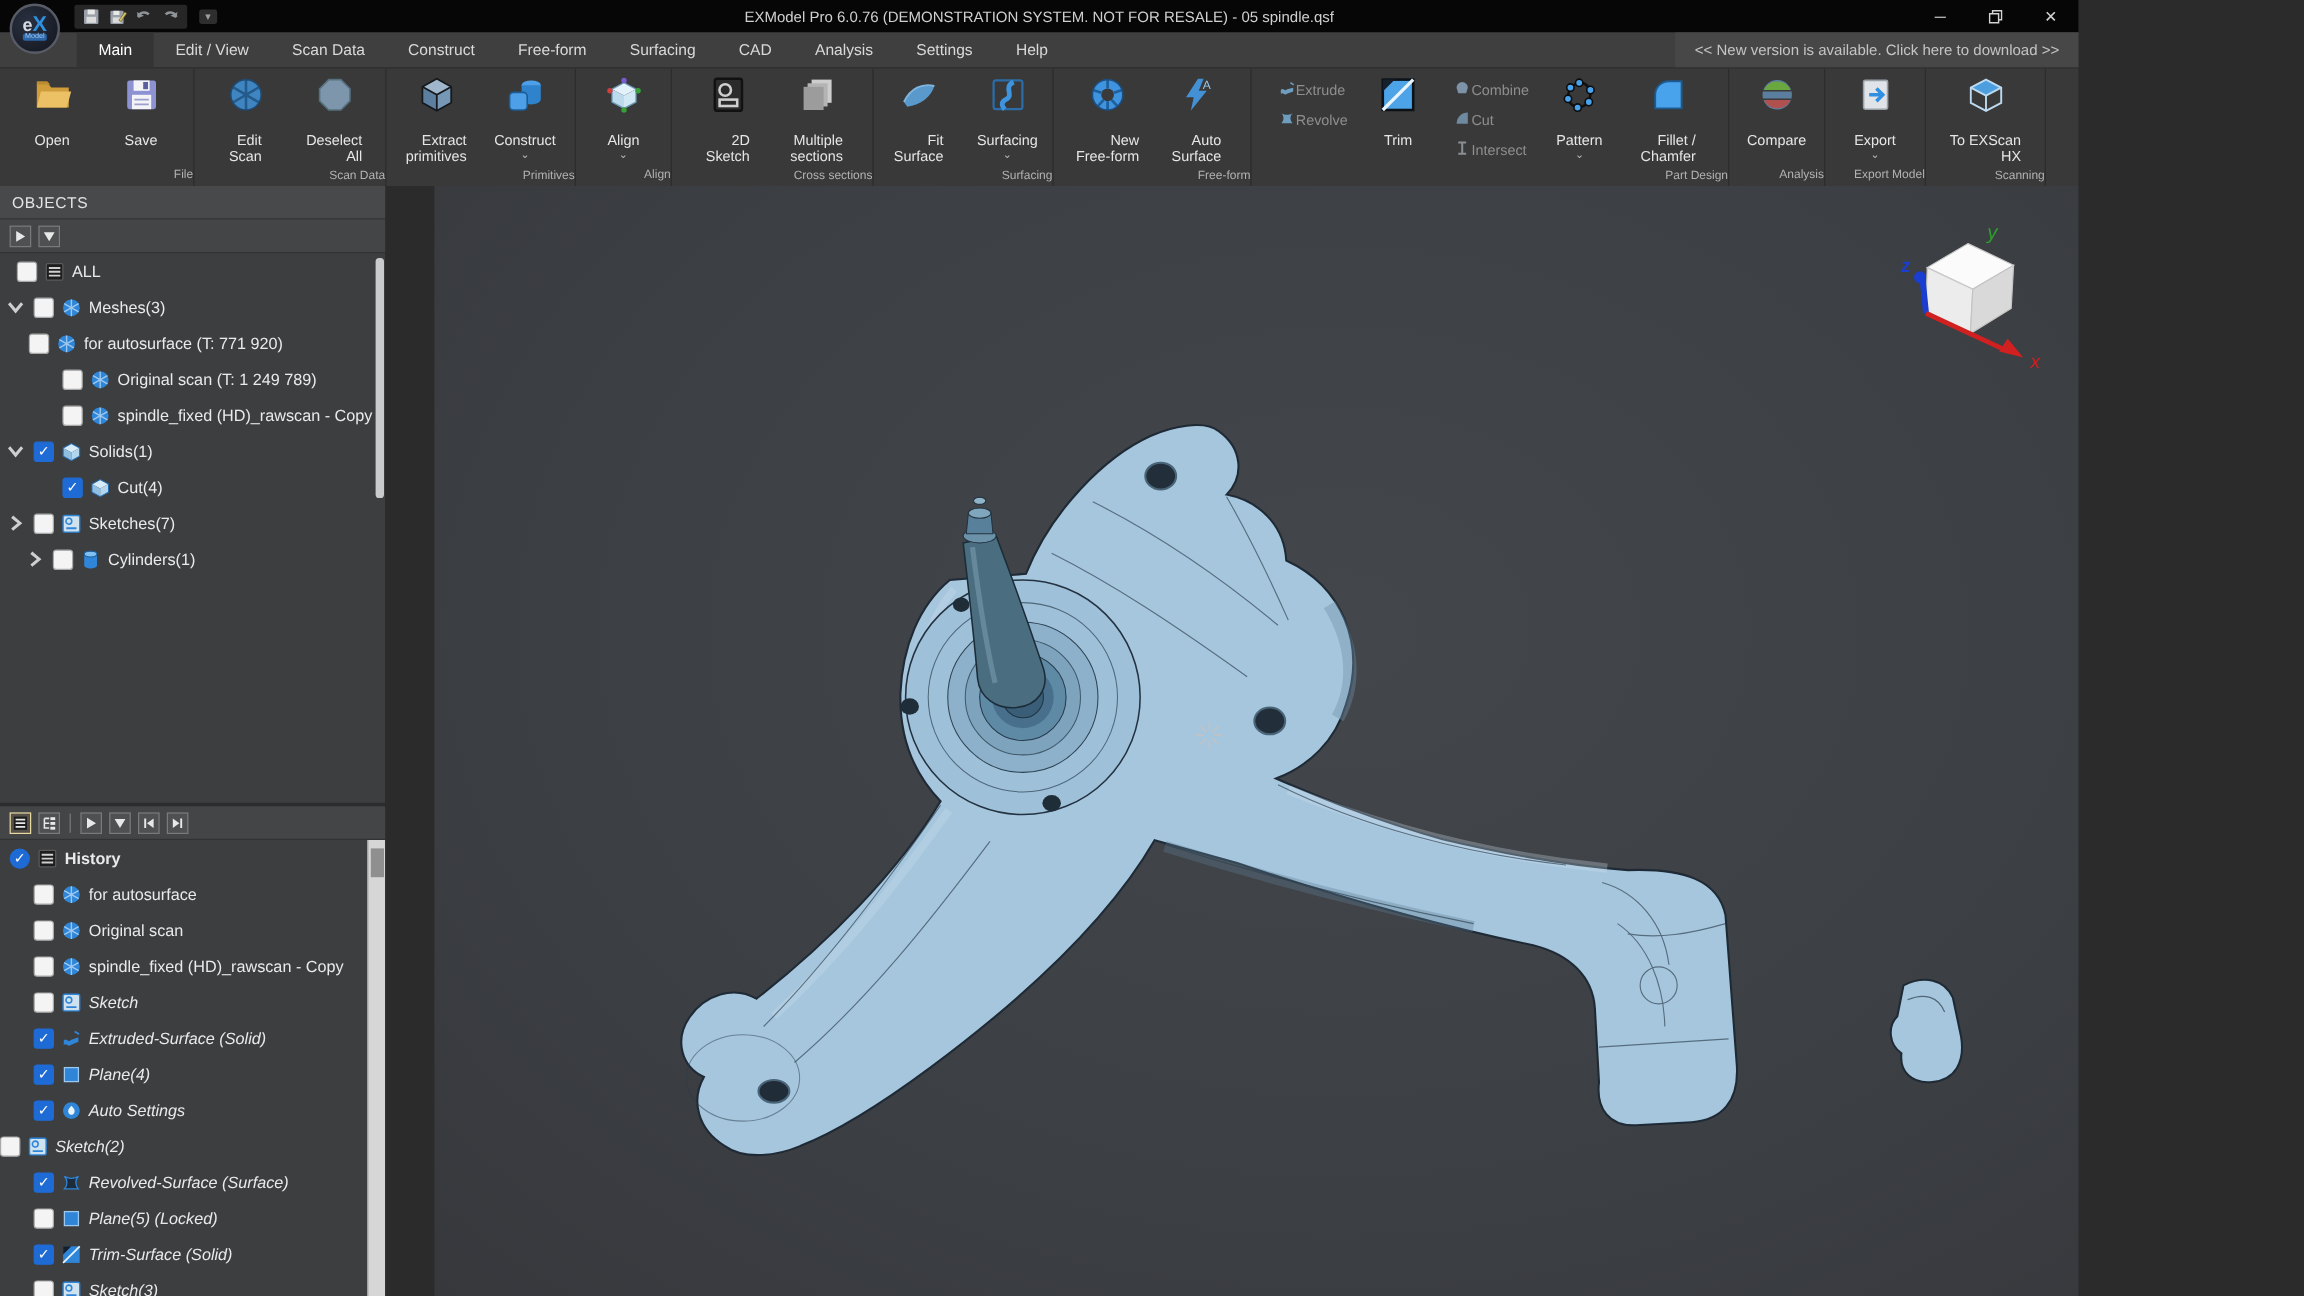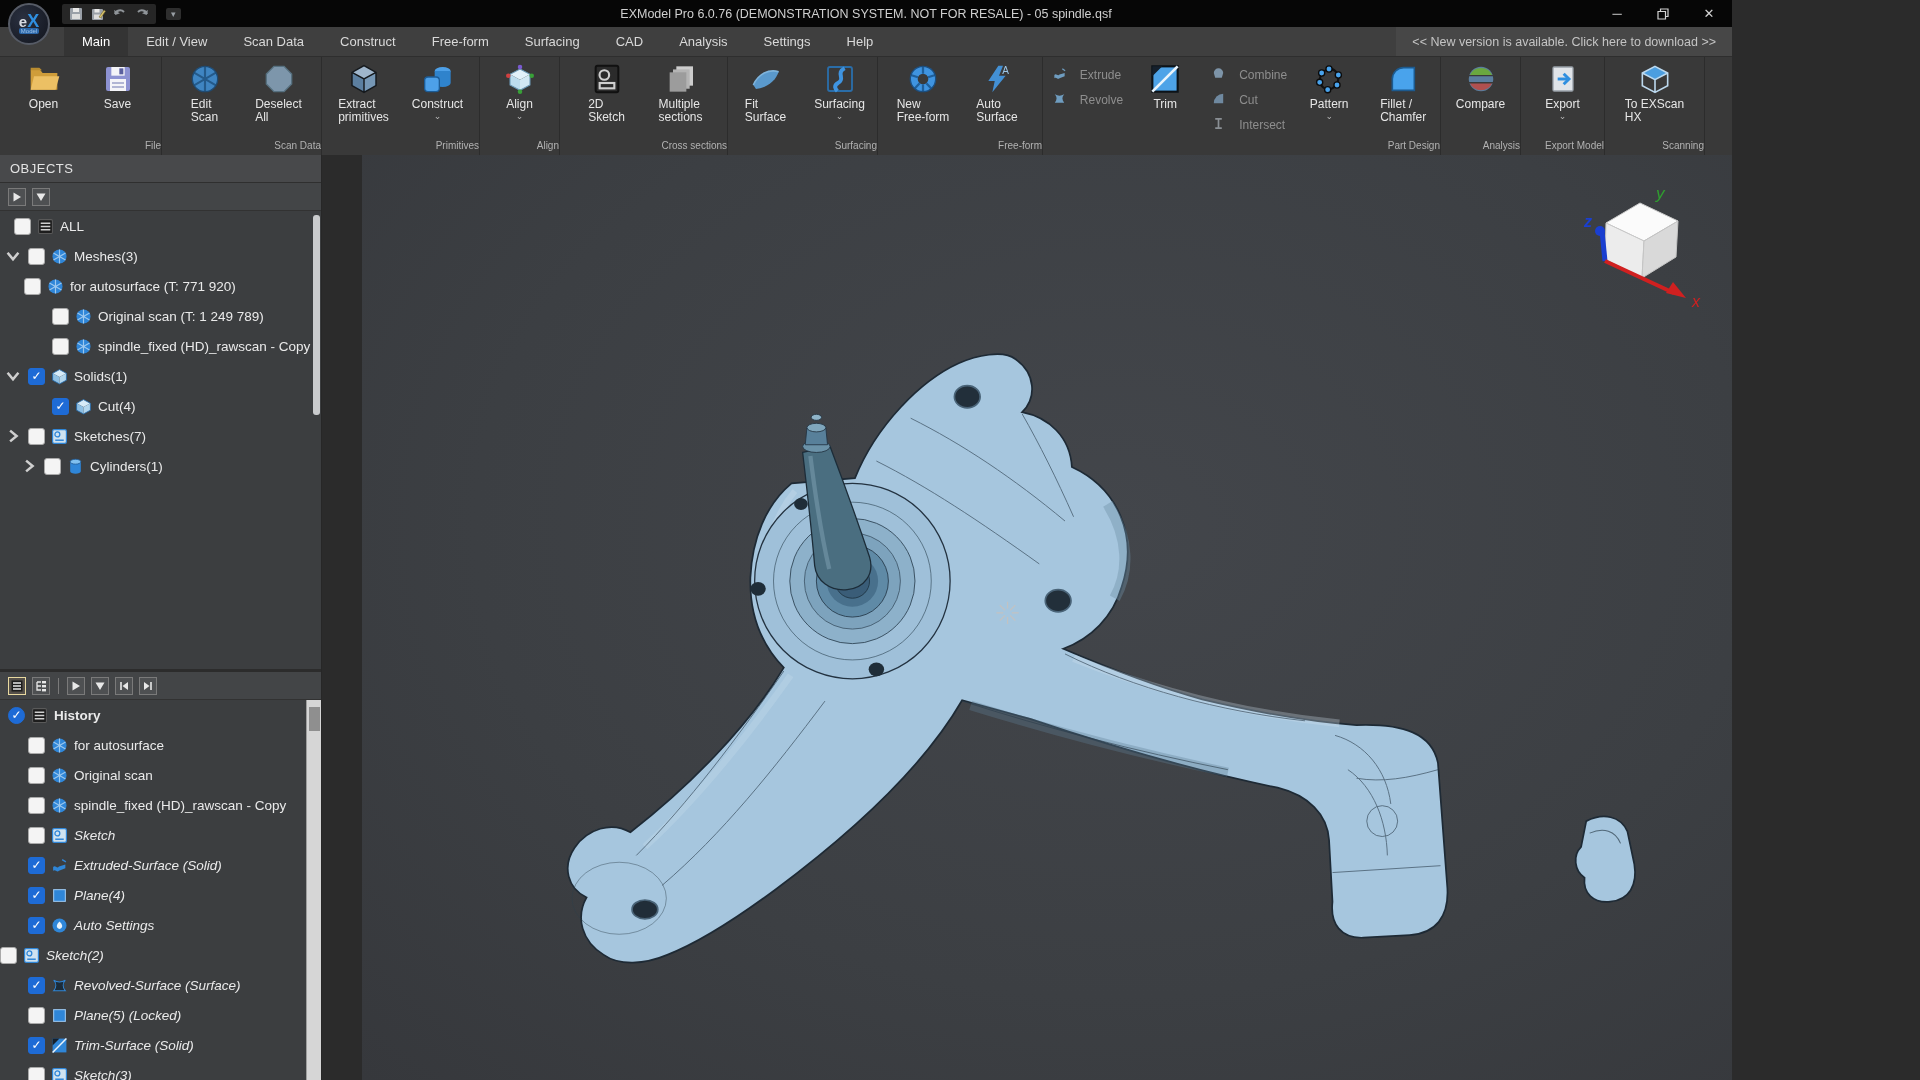--- a/index.html
+++ b/index.html
@@ -31,24 +31,24 @@
   .update-notice { margin-left:auto; display:flex; align-items:center; padding:0 16px; color:#c4c4c4; font-size:12.5px; background:#474747; }
 
   
   .ribbon { height:98px; background:#393939; display:flex; flex:none; }
   .rgroup { display:flex; flex-direction:column; border-right:1px solid #2c2c2c; flex:none; }
   .rbuttons { flex:1; display:flex; align-items:flex-start; justify-content:center; padding-top:3px; gap:2px; }
   .rgroup-label { height:18px; text-align:right; color:#b2b2b2; font-size:10px; line-height:17px; white-space:nowrap; }
   .rbig { width:72px; display:flex; flex-direction:column; align-items:center; padding-top:2px; }
   .rbig .icon { width:34px; height:34px; display:flex; align-items:center; justify-content:center; }
   .rbig .icon svg { width:32px; height:32px; }
-  .rbig-label { margin-top:2px; font-size:12px; line-height:1.12; color:#e6e6e6; text-align:left; }
+  .rbig-label { margin-top:15px; font-size:12px; line-height:1.12; color:#e6e6e6; text-align:right; }
   .chev { color:#b8b8b8; font-size:9px; line-height:7px; margin-top:2px; }
   .rstack { display:flex; flex-direction:column; justify-content:center; gap:7px; padding:6px 4px 0 8px; }
-  .rsmall { display:flex; align-items:center; gap:13px; font-size:12px; color:#e2e2e2; white-space:nowrap; }
+  .rsmall { display:flex; align-items:center; gap:0; font-size:12px; color:#e2e2e2; white-space:nowrap; }
   .rsmall.disabled { color:#8e8e8e; }
   .rsmall .icon svg { width:15px; height:15px; }
 
   
   .main { flex:1; display:flex; min-height:0;gap:40px; }
 
   
   .left-panel { width:322px; flex:none; background:#3c3e40; border-right:1px solid #272727; display:flex; flex-direction:column; position:relative; }
   .objects-header { height:28px; background:#48494b; color:#e3e3e3; font-size:13px; display:flex; align-items:center; padding-left:10px; letter-spacing:.5px; border-bottom:1px solid #2f2f2f; }
   .panel-toolbar { height:28px; display:flex; align-items:center; gap:6px; padding-left:8px; background:#434547; border-bottom:1px solid #323232; }

